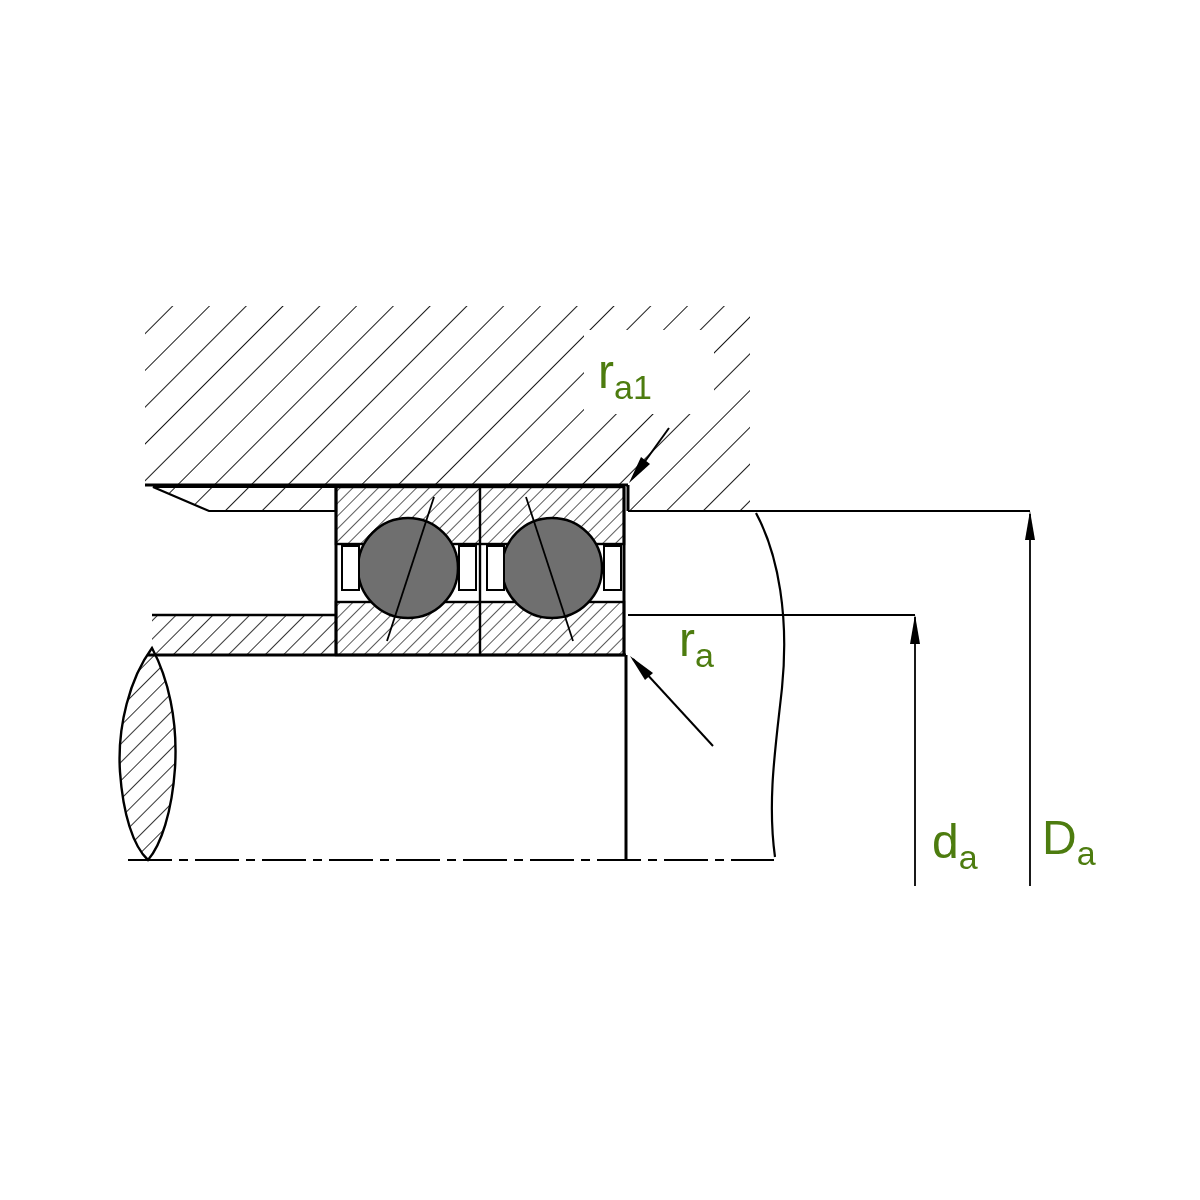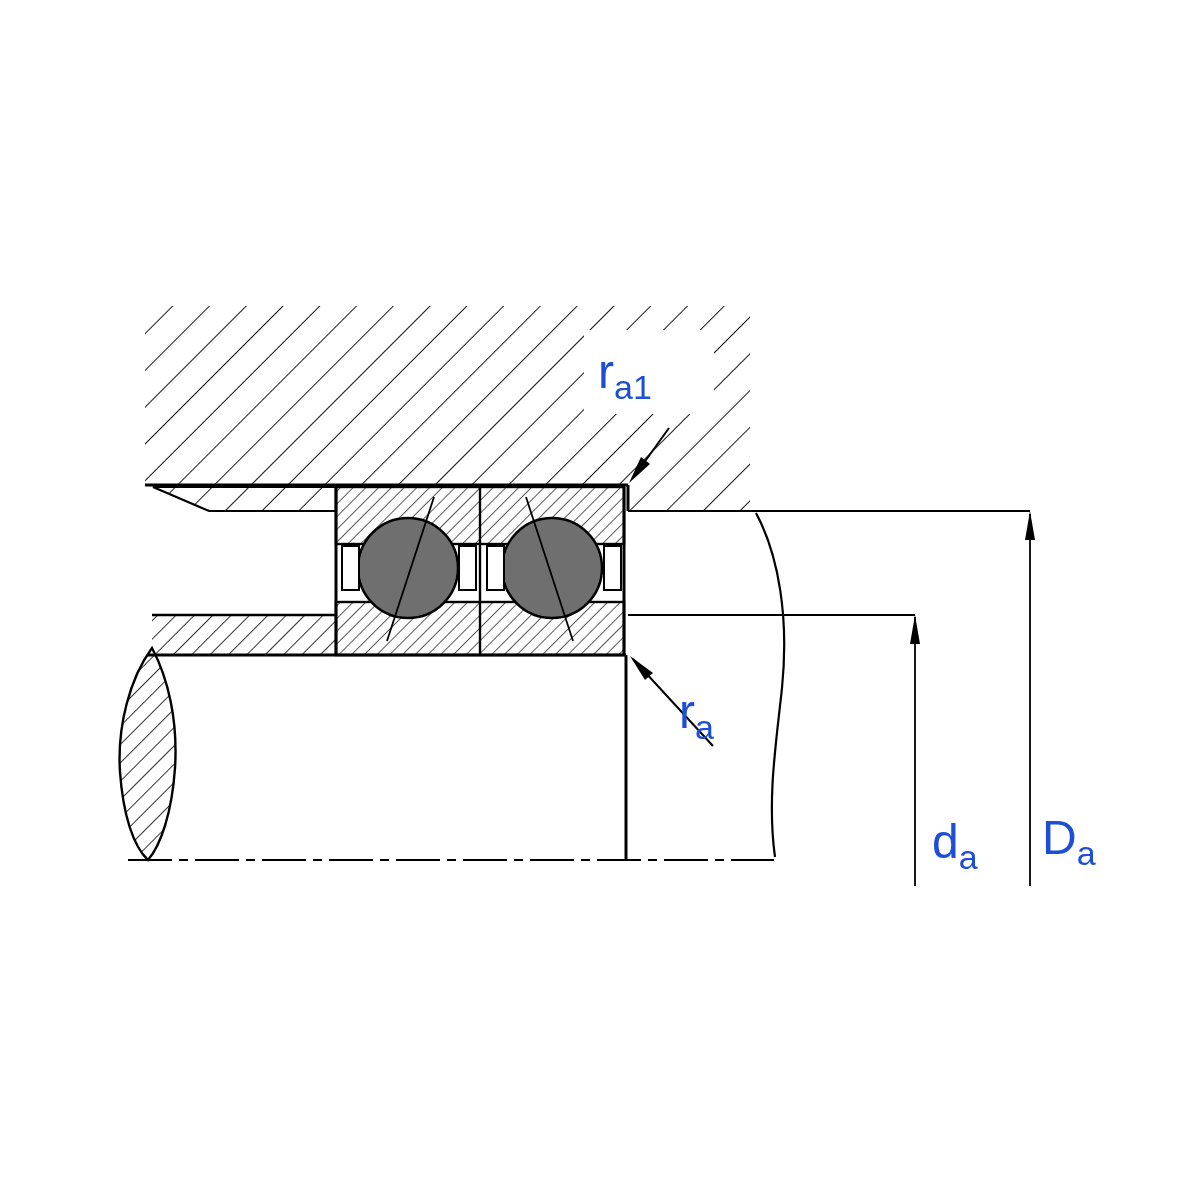--- a/index.html
+++ b/index.html
@@ -8,21 +8,21 @@
     width: 1200px;
     height: 1200px;
     background: #ffffff;
     overflow: hidden;
     font-family: "Liberation Sans", sans-serif;
   }
   .stage svg { position: absolute; left: 0; top: 0; }
   .dim-label {
     position: absolute;
     font-size: 48px;
-    color: #1d4ed8;
+    color: #4d7c0f;
     line-height: 1;
     white-space: nowrap;
     font-family: "Liberation Sans", sans-serif;
   }
   .dim-label sub {
     font-size: 34px;
     line-height: 1;
   }
 </style>
 </head>
@@ -100,21 +100,21 @@
     <polygon points="629,483 650,464 641,457" fill="#000"></polygon>
 
     <line x1="633" y1="659" x2="713" y2="746" stroke="#000" stroke-width="2"></line>
     <polygon points="630,656 645,680 653,673" fill="#000"></polygon>
   </svg>
 
   <div class="dim-label" style="left:598px; top:348px;">
     <span>r</span><sub>a1</sub>
   </div>
 
-  <div class="dim-label" style="left:679px; top:688px;">
+  <div class="dim-label" style="left:679px; top:616px;">
     <span>r</span><sub>a</sub>
   </div>
 
   <div class="dim-label" style="left:932px; top:818px;">
     <span>d</span><sub>a</sub>
   </div>
 
   <div class="dim-label" style="left:1042px; top:814px;">
     <span>D</span><sub>a</sub>
   </div>

